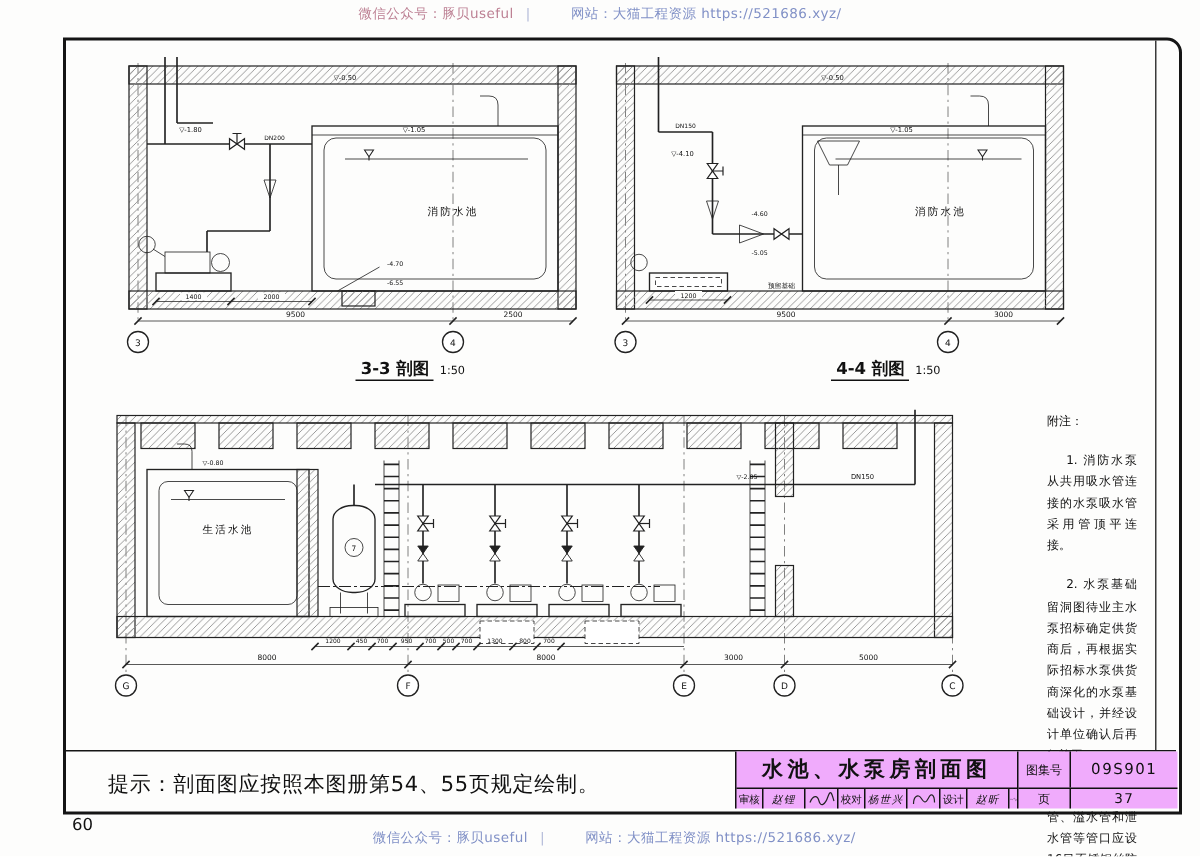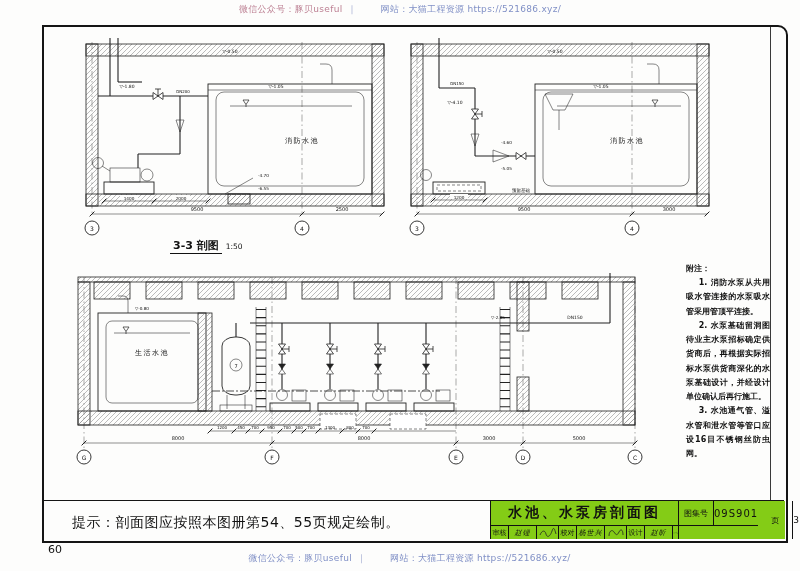--- a/index.html
+++ b/index.html
@@ -8,40 +8,40 @@
   .wm{position:absolute;left:0;width:100%;text-align:center;font-size:9px;letter-spacing:.3px;white-space:nowrap;}
   .wm-top{top:3px;}
   .wm-bot{top:552px;}
   .wm-rose{color:#bc7f92;}
   .wm-blue{color:#8090c6;padding-left:19px;}
   .wm-sep{margin:0 5px;color:#98a2cc;}
   .frame{position:absolute;left:42px;top:25px;width:742px;height:514px;border:2px solid #151515;border-radius:0 10px 0 0;}
   .inner-r{position:absolute;left:770px;top:27px;height:473px;width:0;border-left:1px solid #3a3a3a;}
   .strip{position:absolute;left:44px;top:500px;width:740px;height:0;border-top:1.3px solid #151515;}
   .dwg{position:absolute;}
-  .sec-title{position:absolute;text-align:left;white-space:nowrap;}
+  .sec-title{position:absolute;text-align:right;white-space:nowrap;}
   .st{font-size:11px;font-weight:700;border-bottom:1.3px solid #111;padding:0 3px 1px;}
   .sc{font-size:7.5px;margin-left:4px;}
   .notes{position:absolute;left:686px;top:262px;width:84px;font-size:8px;line-height:1.78;text-align:justify;}
-  .notes p{margin:0;font-weight:bold;}
+  .notes p{margin:12px;}
   .notes .ni{text-indent:1.6em;}
   .hint{position:absolute;left:72px;top:514px;font-size:14px;letter-spacing:.5px;}
   .pageno{position:absolute;left:48px;top:543px;font-size:11px;}
   
-  .tb{position:absolute;left:490px;top:501px;width:294px;height:38px;display:flex;border-left:1.4px solid #111;background:#84cc16;}
+  .tb{position:absolute;left:490px;top:501px;width:294px;height:38px;display:flex;border-left:1.4px solid #111;background:#f0abfc;}
   .tb-left{flex:1;display:flex;flex-direction:column;min-width:0;}
   .tb-title{height:24px;border-bottom:1px solid #111;display:flex;align-items:center;justify-content:center;
             font-size:14px;font-weight:700;letter-spacing:3px;white-space:nowrap;}
   .tb-sigrow{flex:1;display:flex;align-items:stretch;}
   .tb-sigrow .c{border-right:1px solid #111;display:flex;align-items:center;justify-content:center;
                 font-size:7px;white-space:nowrap;overflow:hidden;}
   .c.lab{width:17px;}
   .c.nam{width:27px;letter-spacing:1px;font-style:italic;}
   .c.sig{width:21px;}
-  .tb-right{width:106px;border-left:1px solid #111;display:flex;flex-direction:row;}
+  .tb-right{width:106px;border-left:1px solid #111;display:flex;flex-direction:column;}
   .tb-right .row{display:flex;align-items:stretch;}
   .tb-right .r1{height:24px;border-bottom:1px solid #111;}
   .tb-right .r2{flex:1;}
   .tb-right .lab2{width:34px;border-right:1px solid #111;display:flex;align-items:center;justify-content:center;font-size:8px;}
   .tb-right .val2{flex:1;display:flex;align-items:center;justify-content:center;font-size:10px;letter-spacing:1px;}
   
   svg text{font-family:"DejaVu Sans","Liberation Sans",sans-serif;fill:#111;}
   .ln{fill:none;stroke:#222;stroke-width:.9;}
   .thin{fill:none;stroke:#222;stroke-width:.55;}
   .hw{fill:url(#h);stroke:#222;stroke-width:.8;}
@@ -395,20 +395,23 @@
         <text x="453" y="186.5" class="t6" text-anchor="middle">D</text>
       </g>
     <g>
         <use href="#bub" x="565" y="184"></use>
         <text x="565" y="186.5" class="t6" text-anchor="middle">C</text>
       </g>
   </svg>
 
   <div class="sec-title" style="left:170px;top:234px;width:140px">
     <span class="st">3-3 剖图</span><span class="sc">1:50</span>
+  </div>
+  <div class="sec-title" style="left:487px;top:234px;width:140px">
+    <span class="st">4-4 剖图</span><span class="sc">1:50</span>
   </div>
 
   <div class="notes">
     <p class="nh">附注：</p>
     <p class="ni">1. 消防水泵从共用吸水管连接的水泵吸水管采用管顶平连接。</p>
     <p class="ni">2. 水泵基础留洞图待业主水泵招标确定供货商后，再根据实际招标水泵供货商深化的水泵基础设计，并经设计单位确认后再行施工。</p>
     <p class="ni">3. 水池通气管、溢水管和泄水管等管口应设16目不锈钢丝防虫网。</p>
   </div>
 
   <div class="hint">提示：剖面图应按照本图册第54、55页规定绘制。</div>

